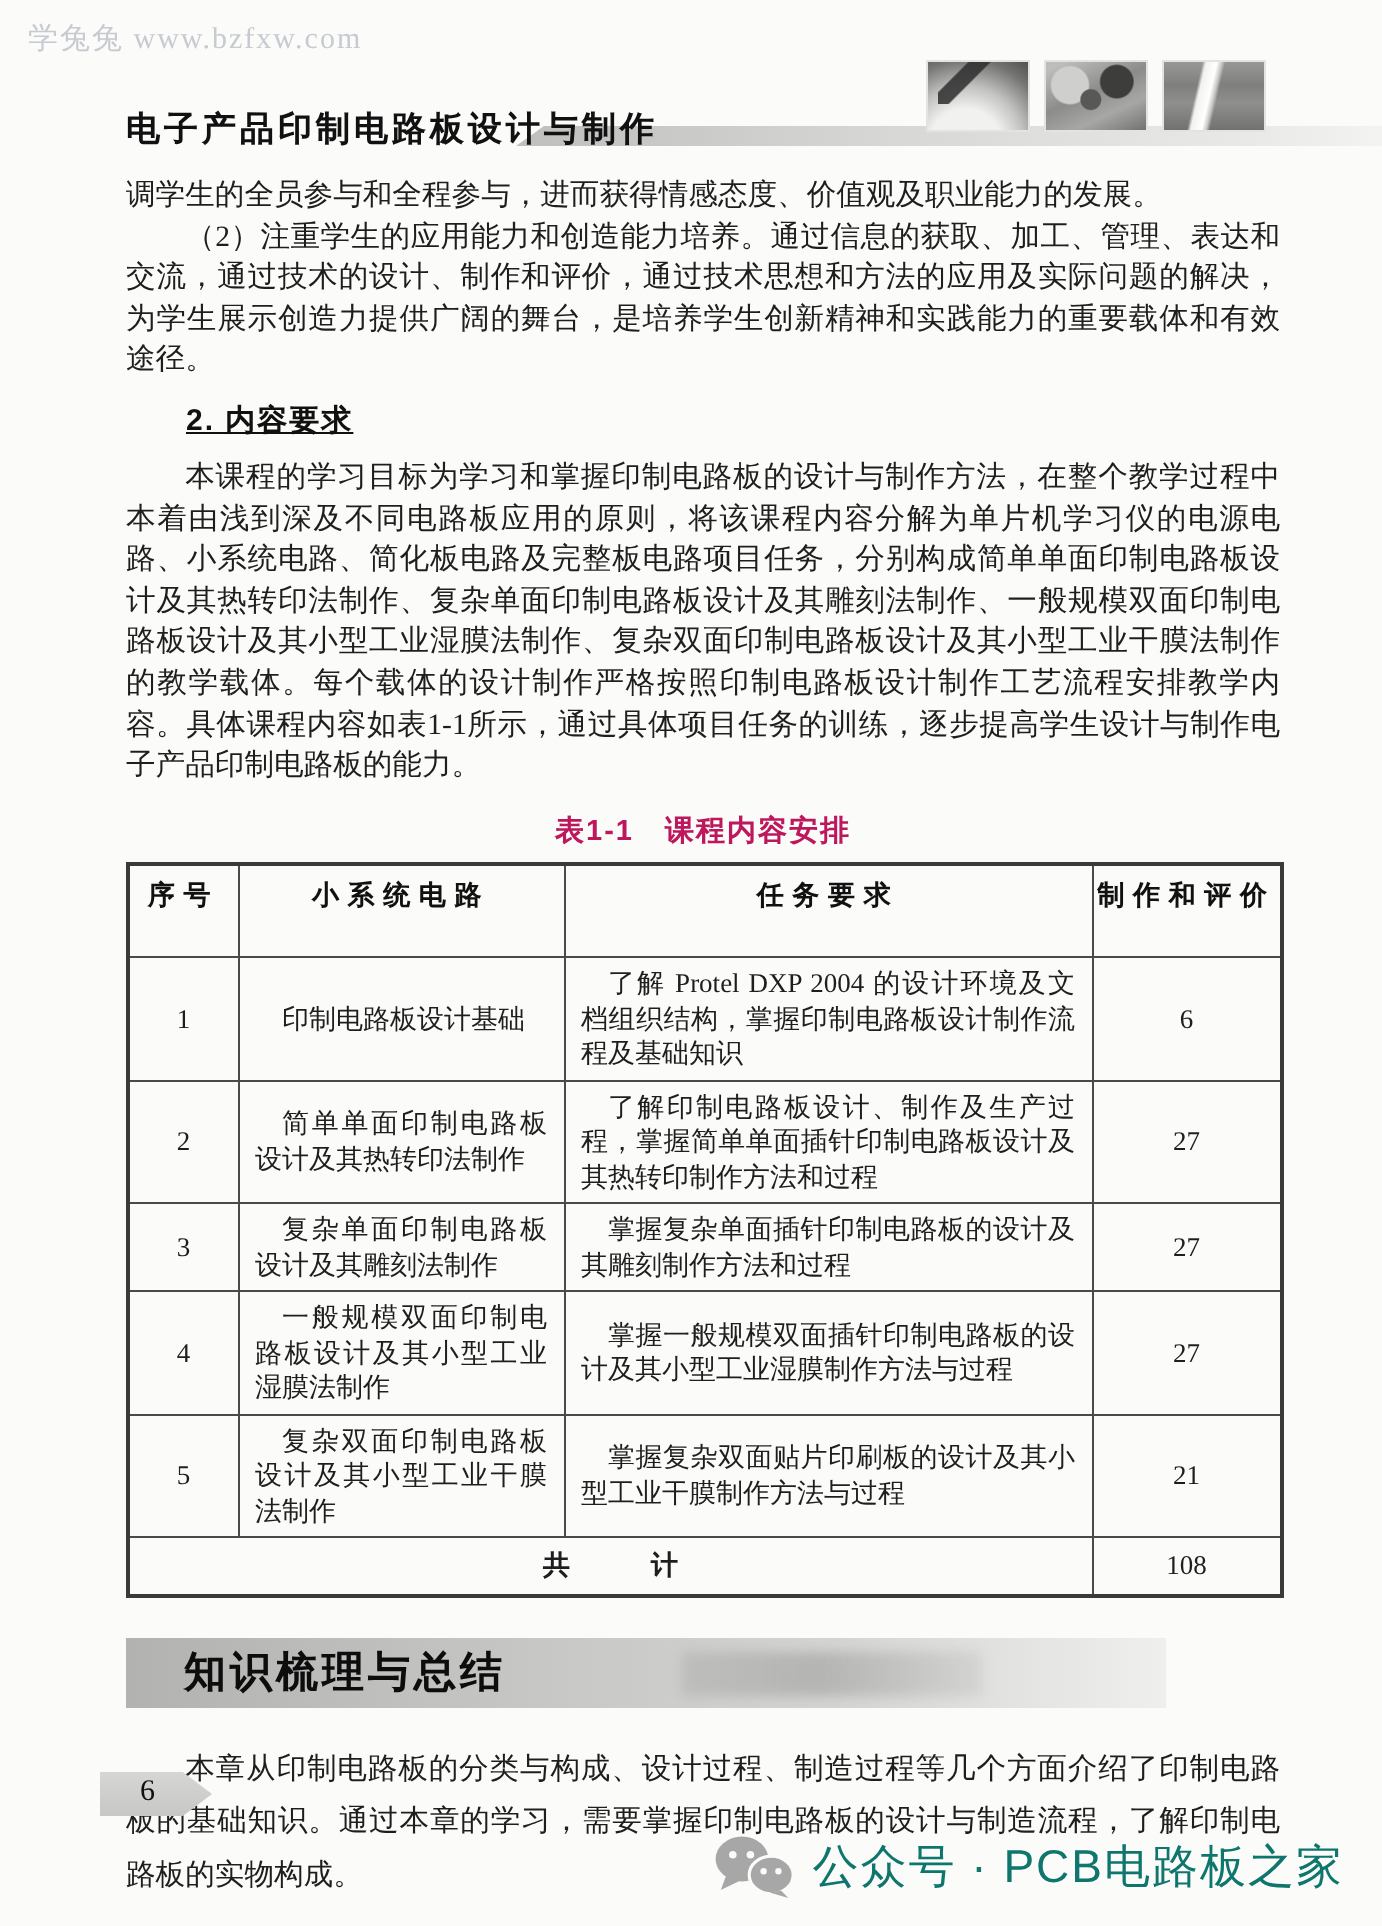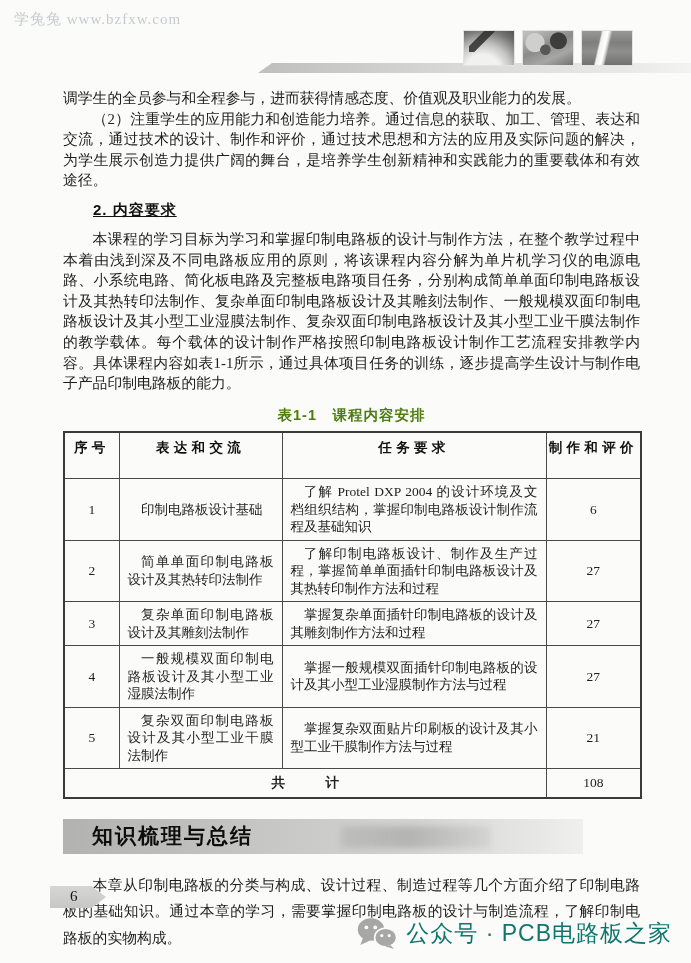--- a/index.html
+++ b/index.html
@@ -65,21 +65,21 @@
   .sec-heading{
     margin:10px 0 9px 0;text-indent:2em;
     font-family:"Liberation Sans","DejaVu Sans",sans-serif;
     font-weight:700;font-size:15px;color:#111;letter-spacing:1px;text-decoration:underline;
   }
 
   
   .table-title{
     margin:12px 0 6px 0;text-align:center;
     font-family:"Liberation Sans","DejaVu Sans",sans-serif;
-    font-weight:700;font-size:14.5px;letter-spacing:1px;color:#4d7c0f;
+    font-weight:700;font-size:14.5px;letter-spacing:1px;color:#be185d;
   }
   table.course{
     width:577px;border-collapse:collapse;table-layout:fixed;
     border:2px solid #3a3a3a;
     font-size:13.5px;line-height:17.5px;color:#1e1e1e;
   }
   table.course th,table.course td{border:1px solid #4a4a4a;}
   table.course th{
     font-family:"Liberation Sans","DejaVu Sans",sans-serif;
     font-weight:700;font-size:13.5px;letter-spacing:0.32em;
@@ -139,20 +139,21 @@
 <div class="page">
 
   <div class="watermark">学兔兔 www.bzfxw.com</div>
 
   <div class="photos">
     <div class="photo photo-sat"></div>
     <div class="photo photo-circ"></div>
     <div class="photo photo-train"></div>
   </div>
   <div class="swoosh"></div>
+  <div class="book-title">电子产品印制电路板设计与制作</div>
 
   <div class="content">
 
     <p class="no-indent">调学生的全员参与和全程参与，进而获得情感态度、价值观及职业能力的发展。</p>
     <p>（2）注重学生的应用能力和创造能力培养。通过信息的获取、加工、管理、表达和交流，通过技术的设计、制作和评价，通过技术思想和方法的应用及实际问题的解决，为学生展示创造力提供广阔的舞台，是培养学生创新精神和实践能力的重要载体和有效途径。</p>
 
     <div class="sec-heading">2. 内容要求</div>
 
     <p>本课程的学习目标为学习和掌握印制电路板的设计与制作方法，在整个教学过程中本着由浅到深及不同电路板应用的原则，将该课程内容分解为单片机学习仪的电源电路、小系统电路、简化板电路及完整板电路项目任务，分别构成简单单面印制电路板设计及其热转印法制作、复杂单面印制电路板设计及其雕刻法制作、一般规模双面印制电路板设计及其小型工业湿膜法制作、复杂双面印制电路板设计及其小型工业干膜法制作的教学载体。每个载体的设计制作严格按照印制电路板设计制作工艺流程安排教学内容。具体课程内容如表1-1所示，通过具体项目任务的训练，逐步提高学生设计与制作电子产品印制电路板的能力。</p>
 
@@ -161,21 +162,21 @@
     <table class="course">
       <colgroup>
         <col style="width:55px">
           <col style="width:163px">
           <col style="width:264px">
           <col style="width:95px">
       </colgroup>
       <thead>
         <tr>
           <th>序号</th>
-          <th>表达和交流</th>
+          <th>小系统电路</th>
           <th>任务要求</th>
           <th>制作和评价</th>
         </tr>
       </thead>
       <tbody>
         <tr>
           <td class="c-no">1</td>
           <td class="c-content">印制电路板设计基础</td>
           <td class="c-task">了解 Protel DXP 2004 的设计环境及文档组织结构，掌握印制电路板设计制作流程及基础知识</td>
           <td class="c-hours">6</td>

